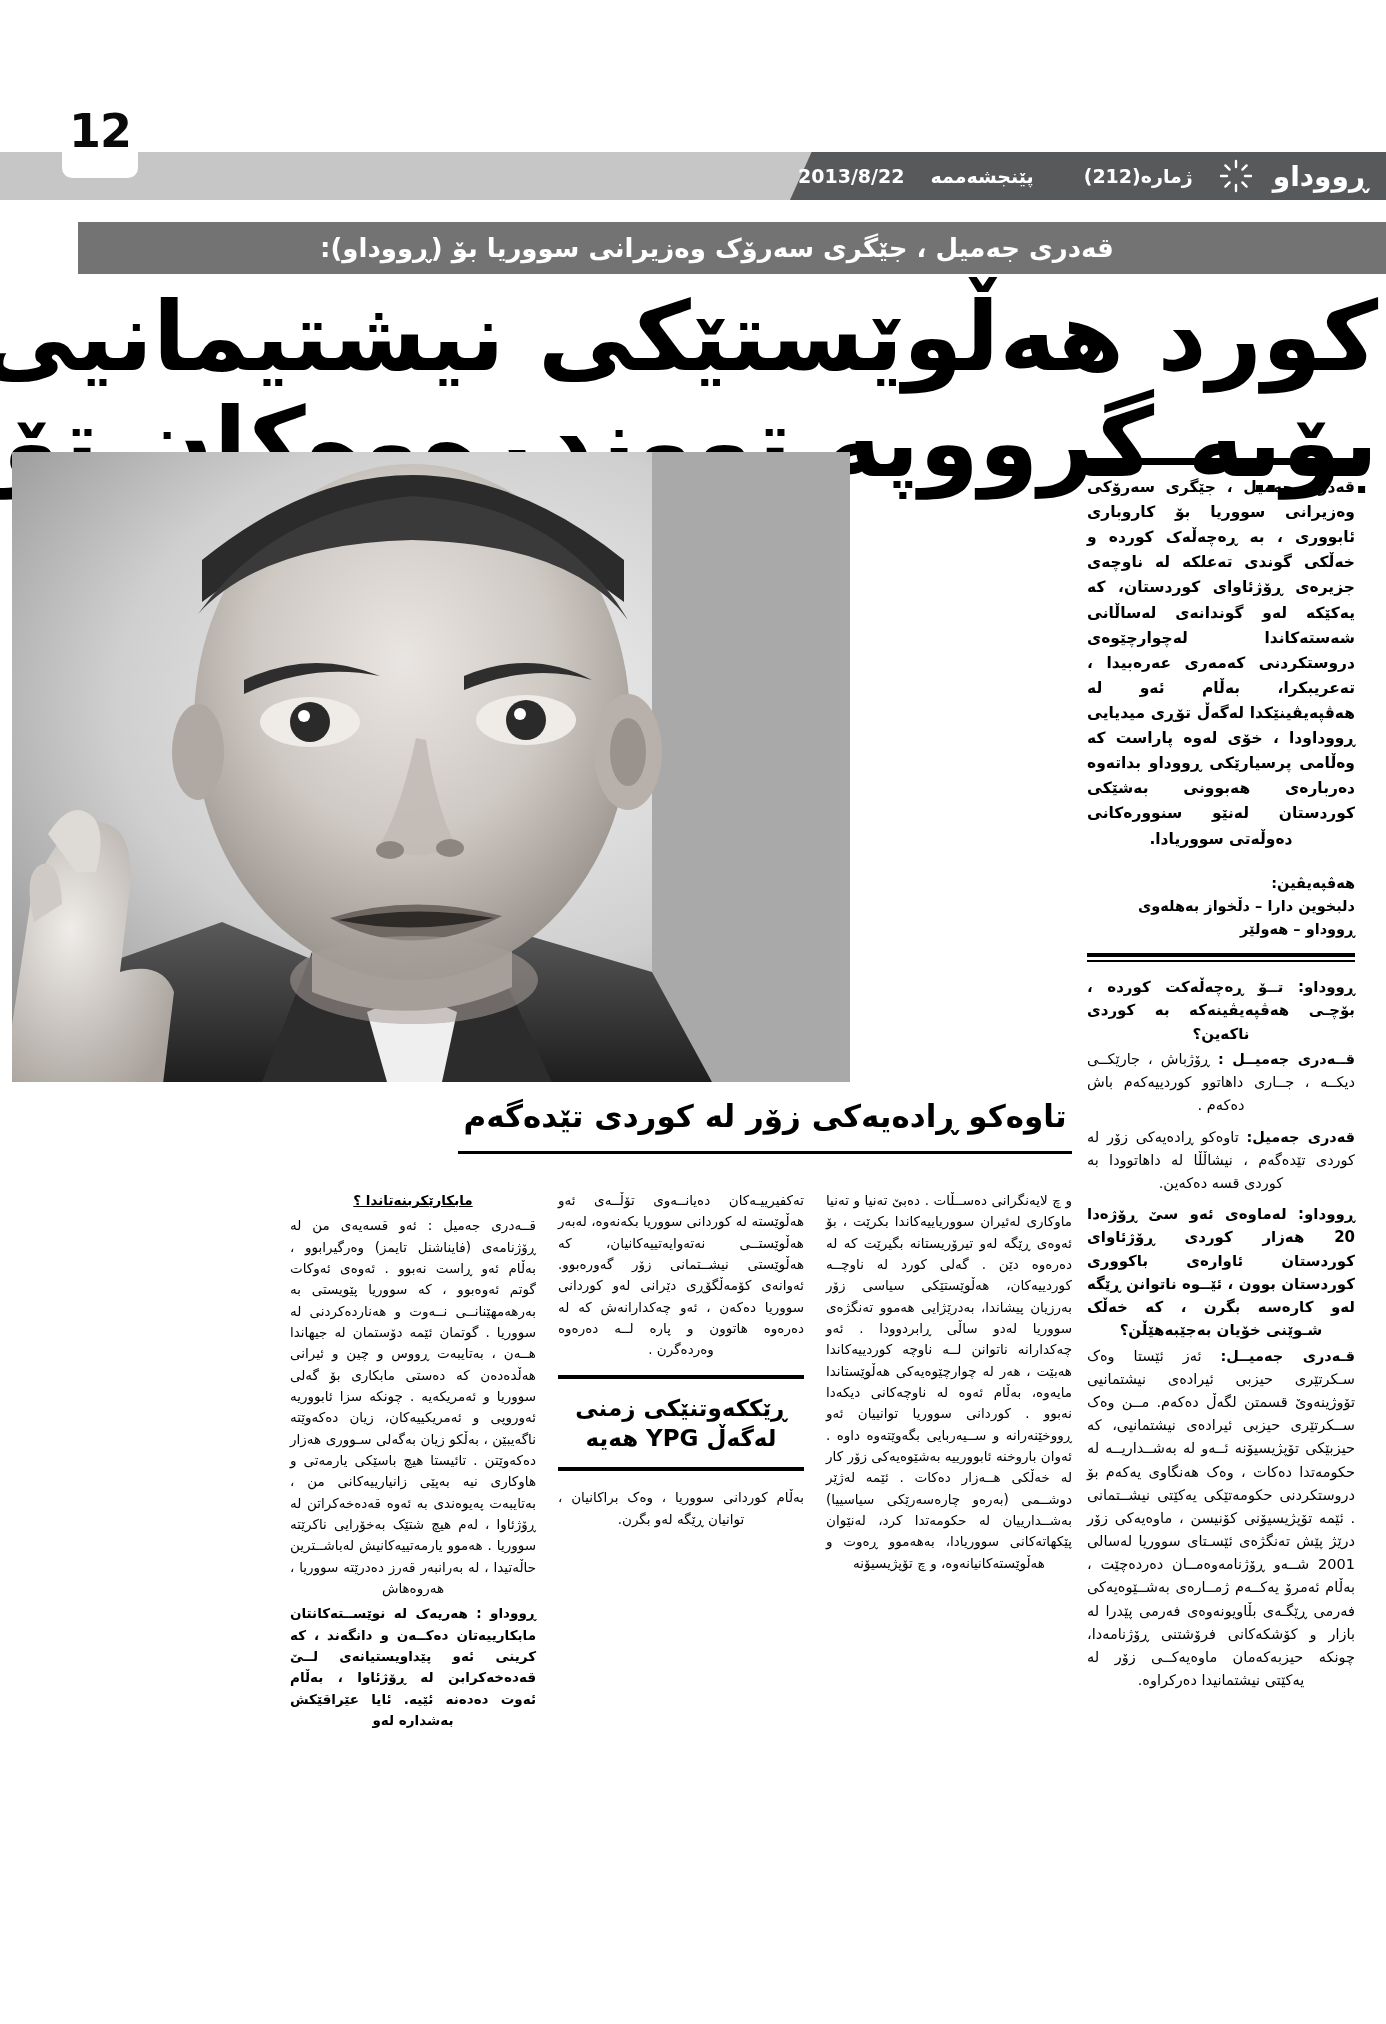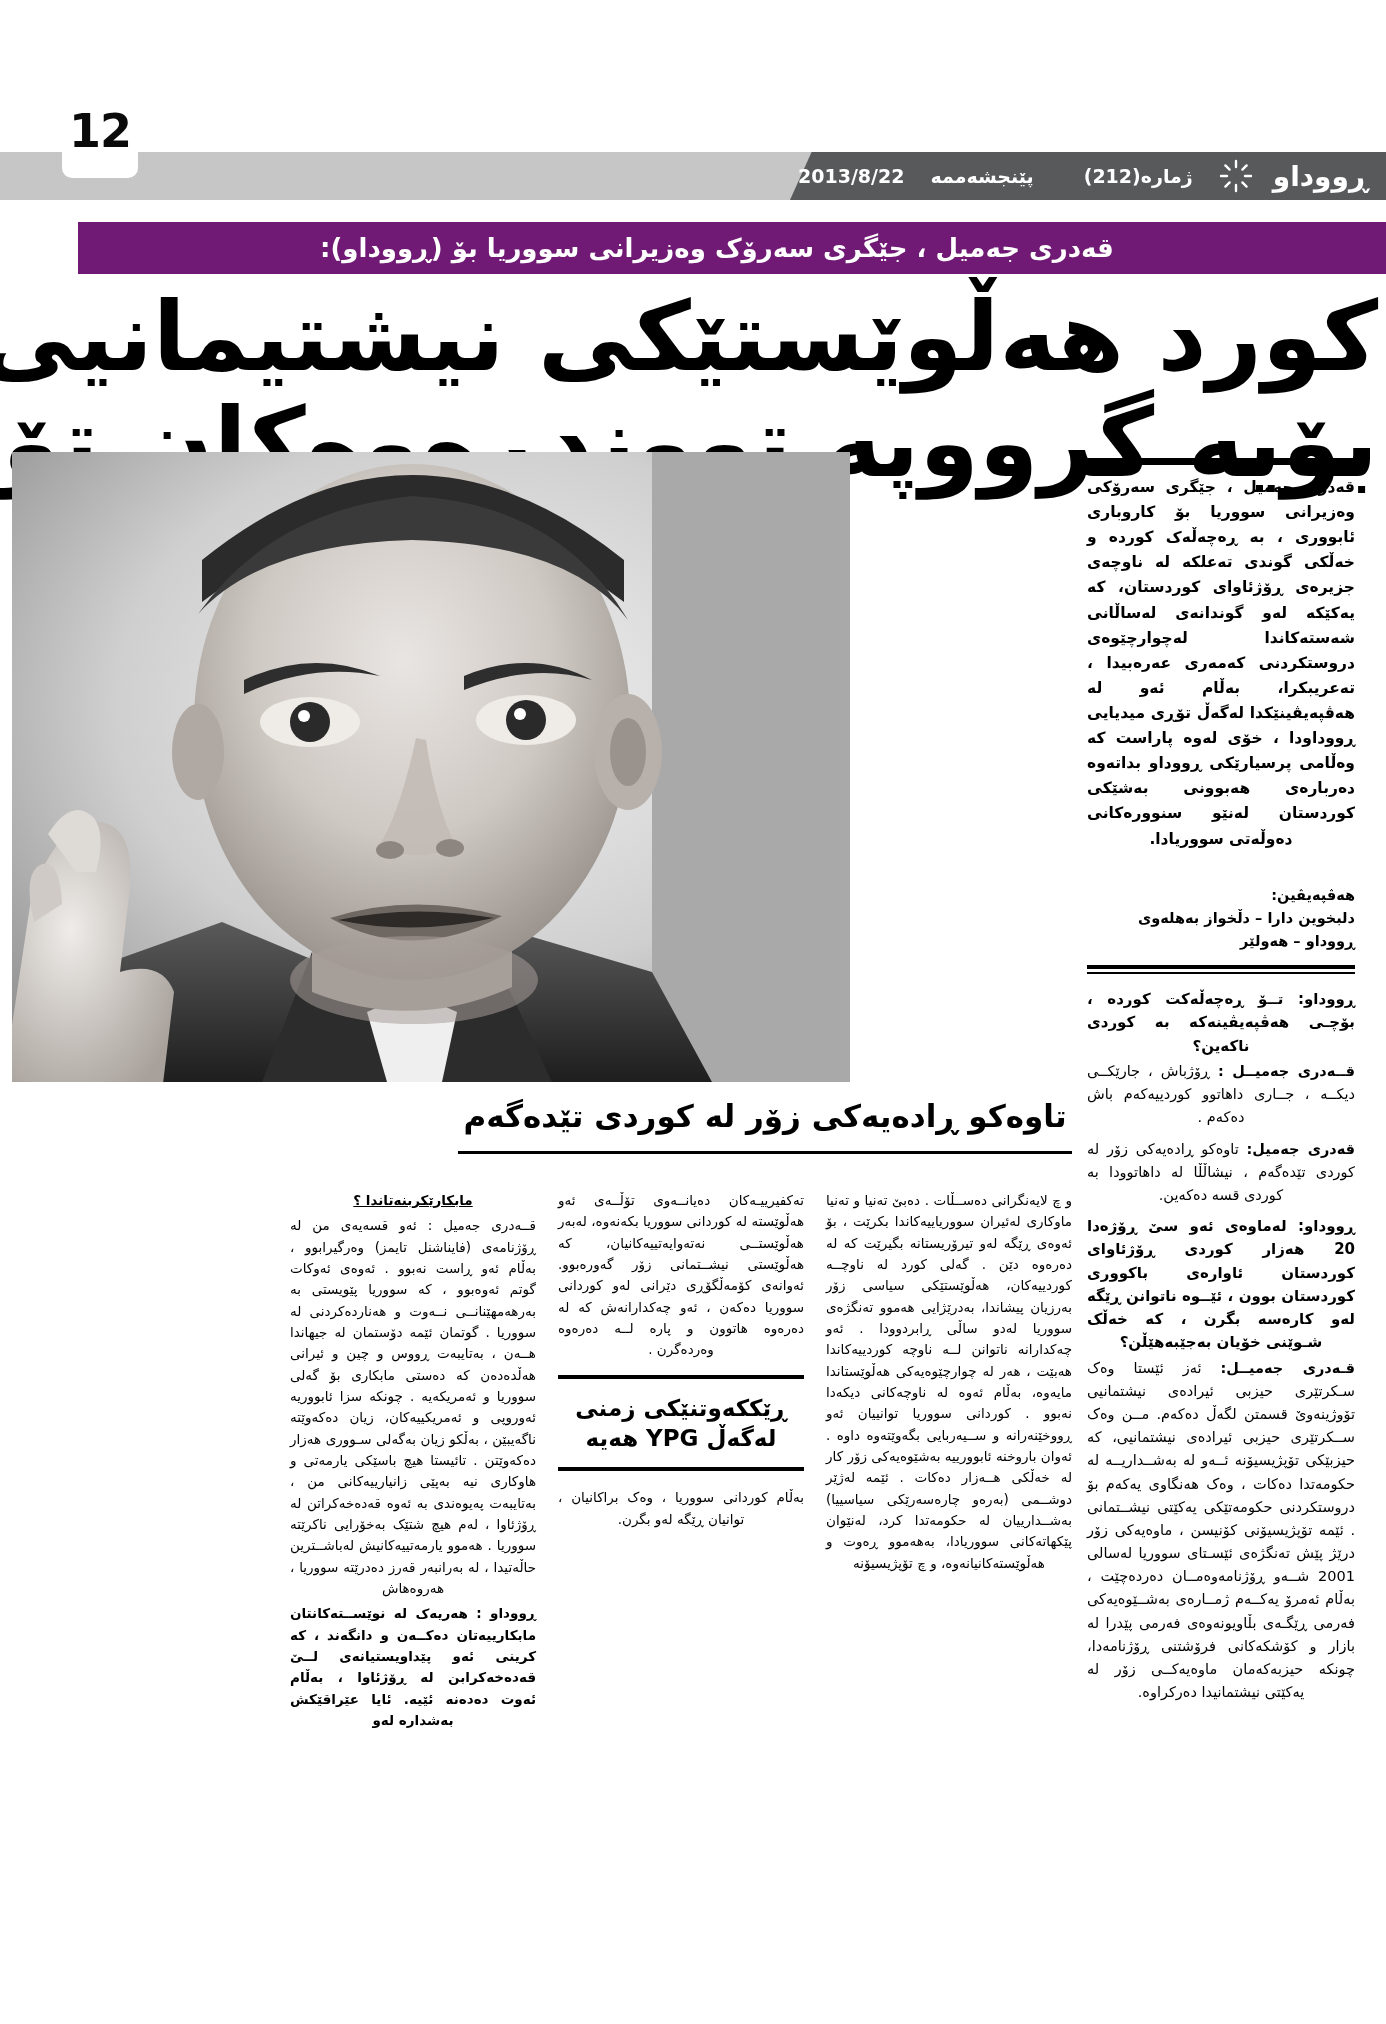--- a/index.html
+++ b/index.html
@@ -132,21 +132,21 @@
     direction: rtl;
   }
 
   
   .kicker {
     position: absolute;
     left: 78px;
     right: 0;
     top: 222px;
     height: 52px;
-    background: #701a75;
+    background: #737373;
     display: flex;
     align-items: center;
     justify-content: center;
     direction: rtl;
     color: #ffffff;
     font-size: 26px;
     font-weight: 700;
     padding-right: 30px;
     box-sizing: border-box;
   }
@@ -207,21 +207,21 @@
   .rule-double .r2 { height: 2px; background:#000; margin-top: 3px; }
 
   .lede {
     font-size: 15.5px;
     line-height: 1.62;
     font-weight: 700;
     text-align: justify;
     text-align-last: center;
   }
   .byline-block {
-    margin-top: 32px;
+    margin-top: 20px;
     font-size: 14.5px;
     line-height: 1.6;
     font-weight: 700;
     text-align: right;
   }
   .qa {
     margin-top: 4px;
   }
   .qa-q {
     font-size: 15px;

